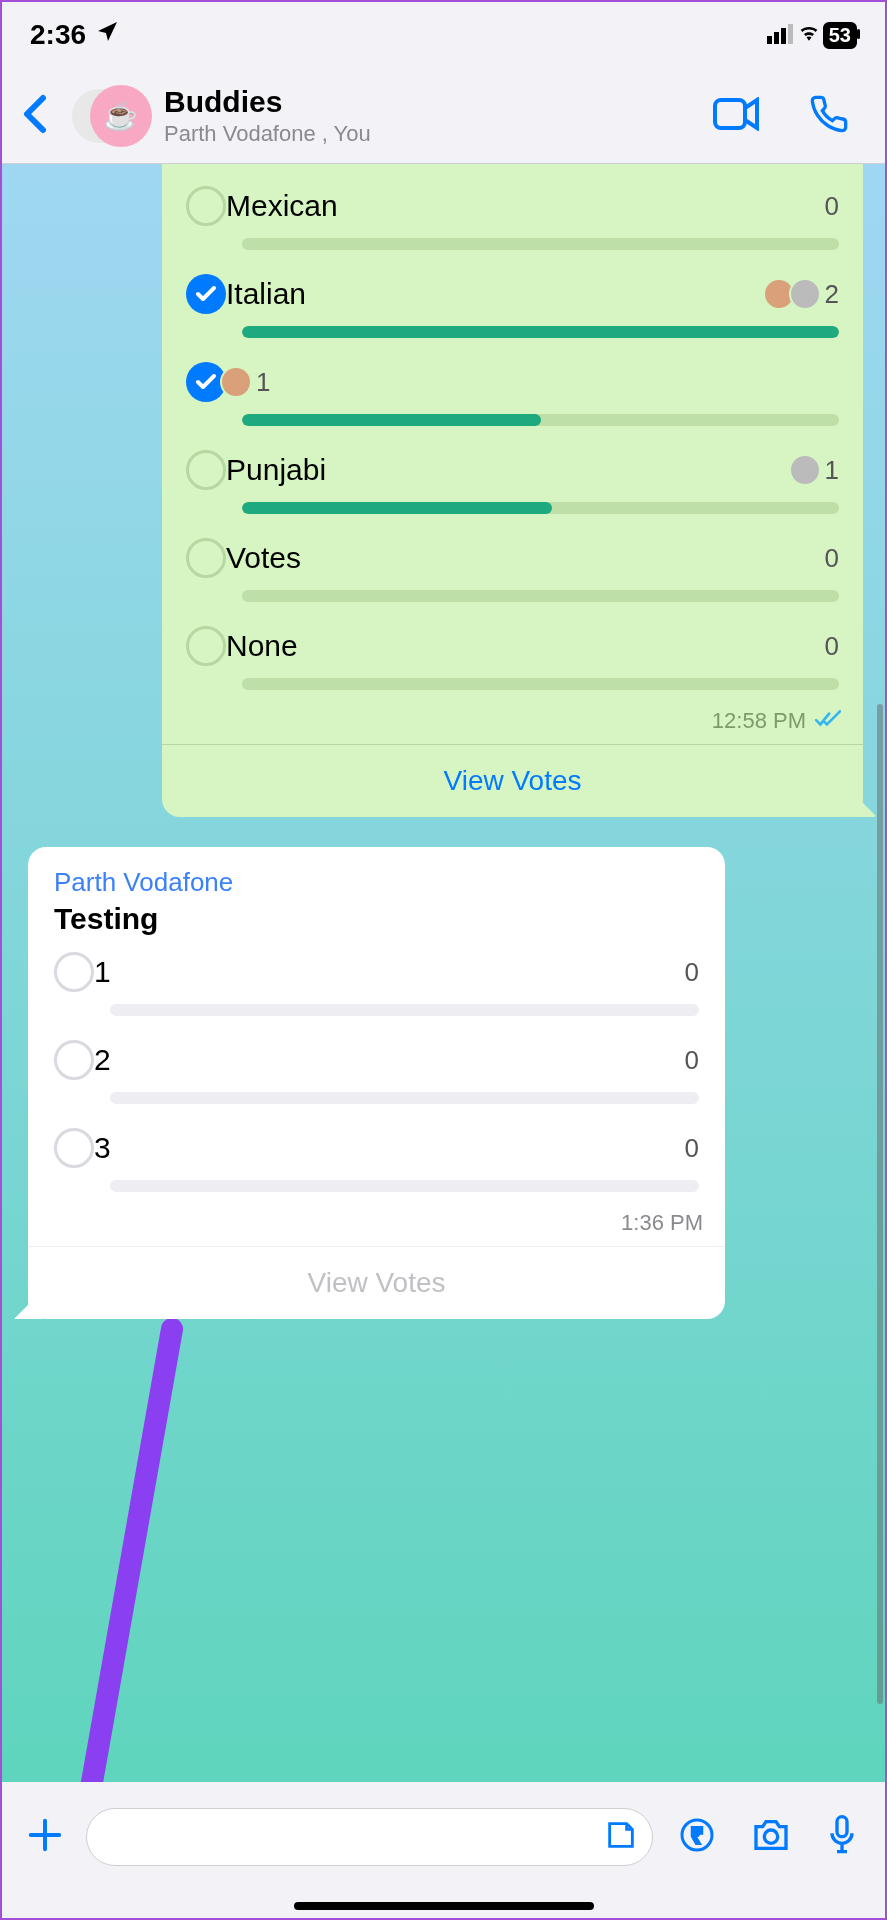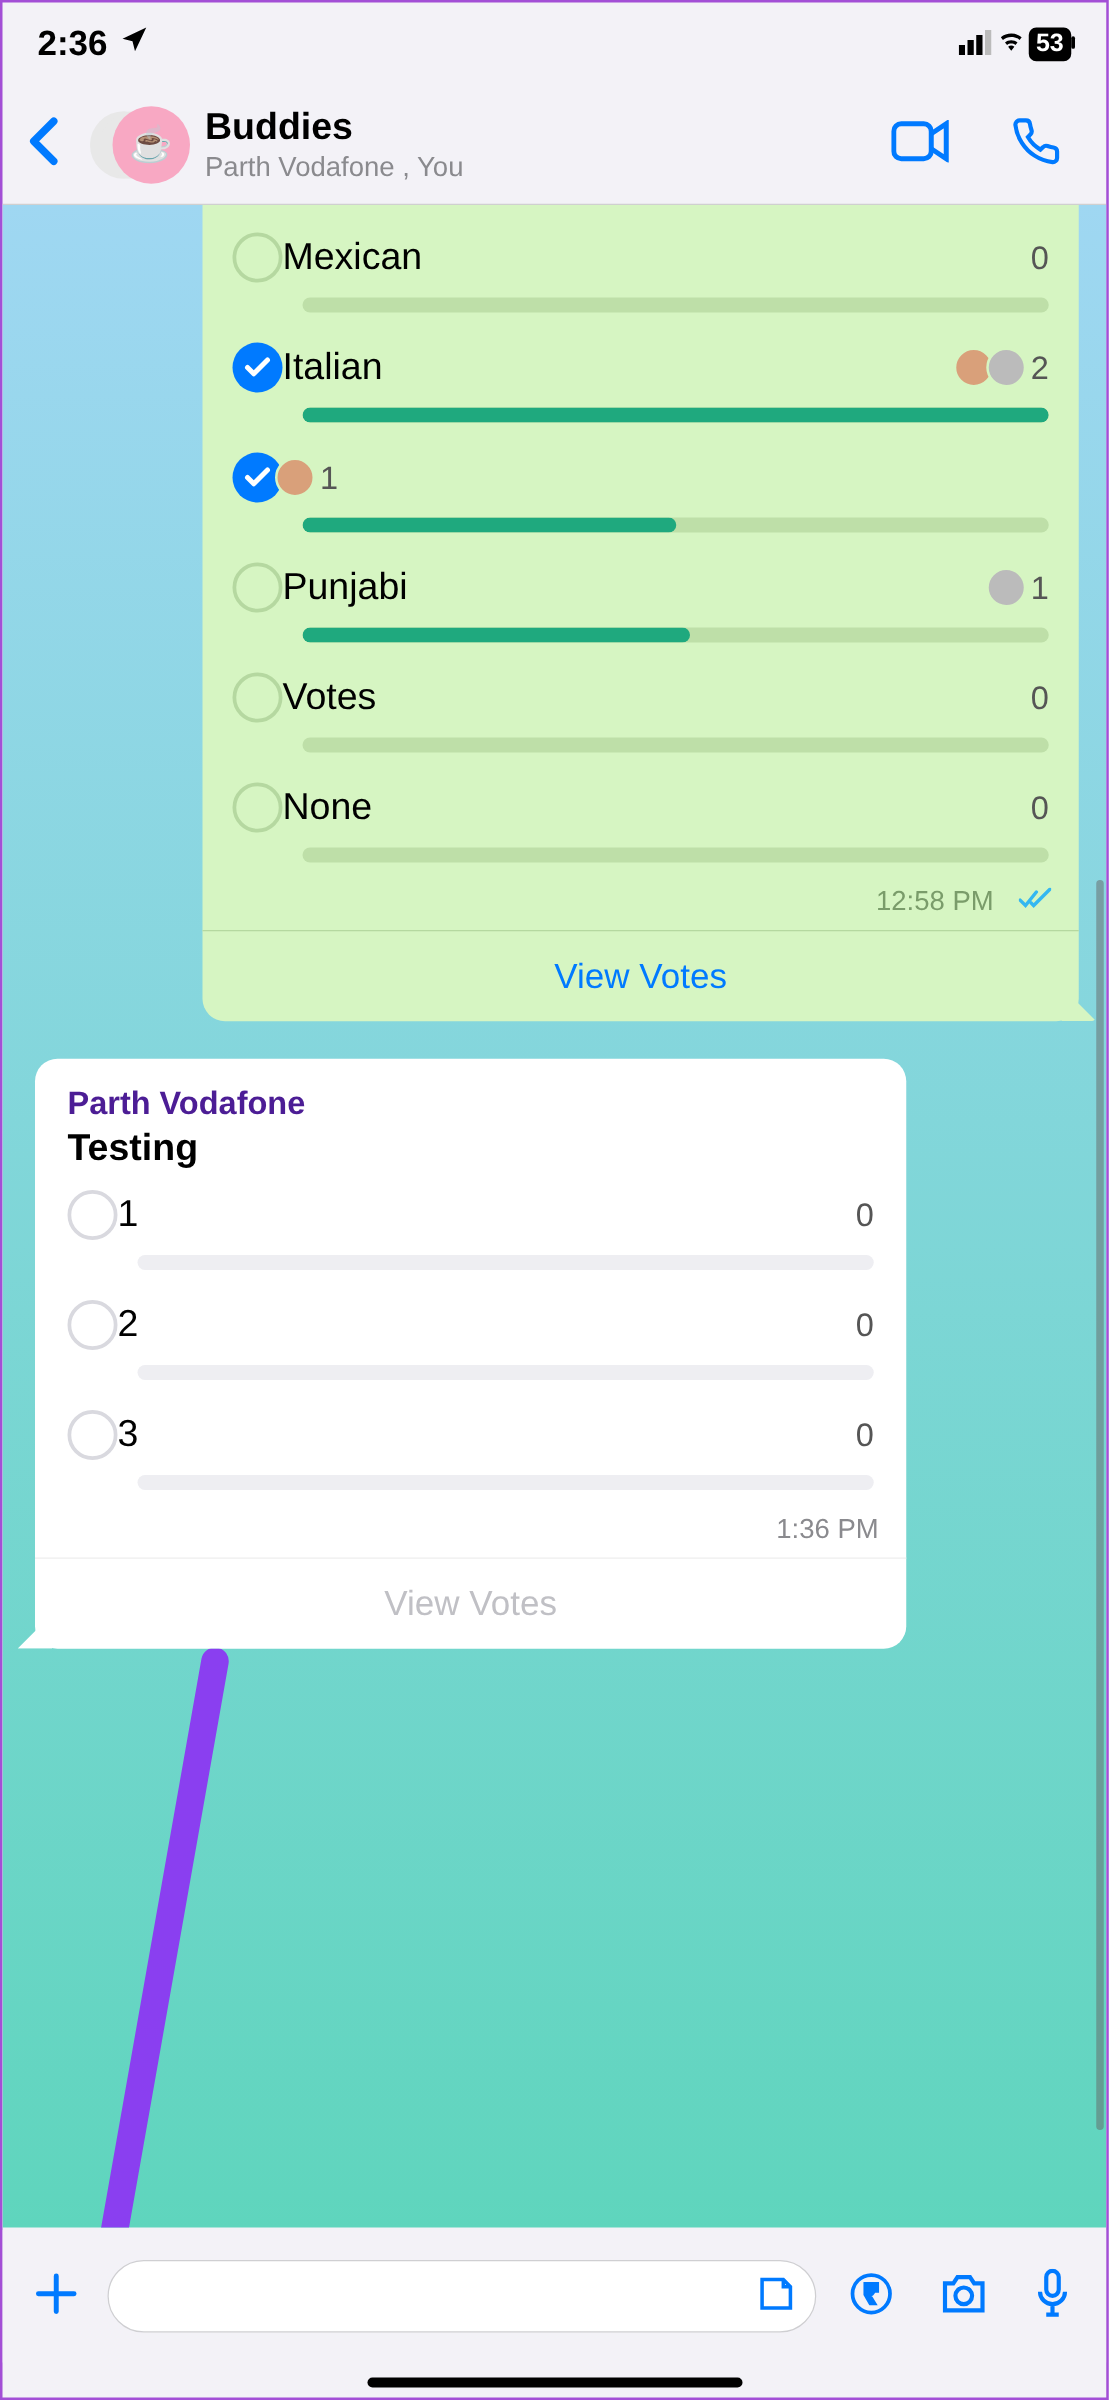--- a/index.html
+++ b/index.html
@@ -111,21 +111,21 @@
   .mini-av.photo { background:#d9a07a; }
   .bar-track {
     height:12px; background:#bedfa8; border-radius:6px; margin-top:12px;
     position:relative; overflow:hidden; margin-left:56px;
   }
   .bar-fill {
     position:absolute; left:0; top:0; bottom:0;
     background:#1fa97e; border-radius:6px;
   }
   .bubble-meta {
-    display:flex; justify-content:flex-end; align-items:center; gap:20px;
+    display:flex; justify-content:flex-end; align-items:center; gap:9px;
     padding: 6px 22px 10px; font-size:22px; color:#7a9c6a;
   }
   .read-ticks { color:#34b7f1; }
   .bubble-footer {
     border-top:1px solid #b5d8a0;
     text-align:center; padding: 20px 0;
     color:#007aff; font-size:28px; font-weight:500;
   }
 
   
@@ -134,21 +134,21 @@
     border-radius:18px;
     margin: 0 160px 12px 26px;
     position:relative;
   }
   .bubble-in::before {
     content:''; position:absolute; left:-14px; bottom:0;
     width:28px; height:28px; background:#fff;
     clip-path: polygon(100% 100%, 0 100%, 100% 0);
   }
   .bubble-in .poll-body { padding: 20px 26px 4px 26px; }
-  .sender-name { color:#4c1d95; font-size:26px; font-weight:700; }
+  .sender-name { color:#3b82f6; font-size:26px; font-weight:400; }
   .poll-title { font-size:30px; font-weight:700; margin-top:4px; margin-bottom:0;}
   .bubble-in .radio-empty { border-color:#d9d9df; }
   .bubble-in .bar-track { background:#eeeef2; }
   .bubble-in .bubble-meta { color:#8a8a8e; }
   .bubble-in .bubble-footer { border-top:1px solid #eee; color:#c0c0c5; }
 
   
   .big-arrow {
     position:absolute; left:50px; top:1155px;
     width:140px; height:560px; pointer-events:none;

